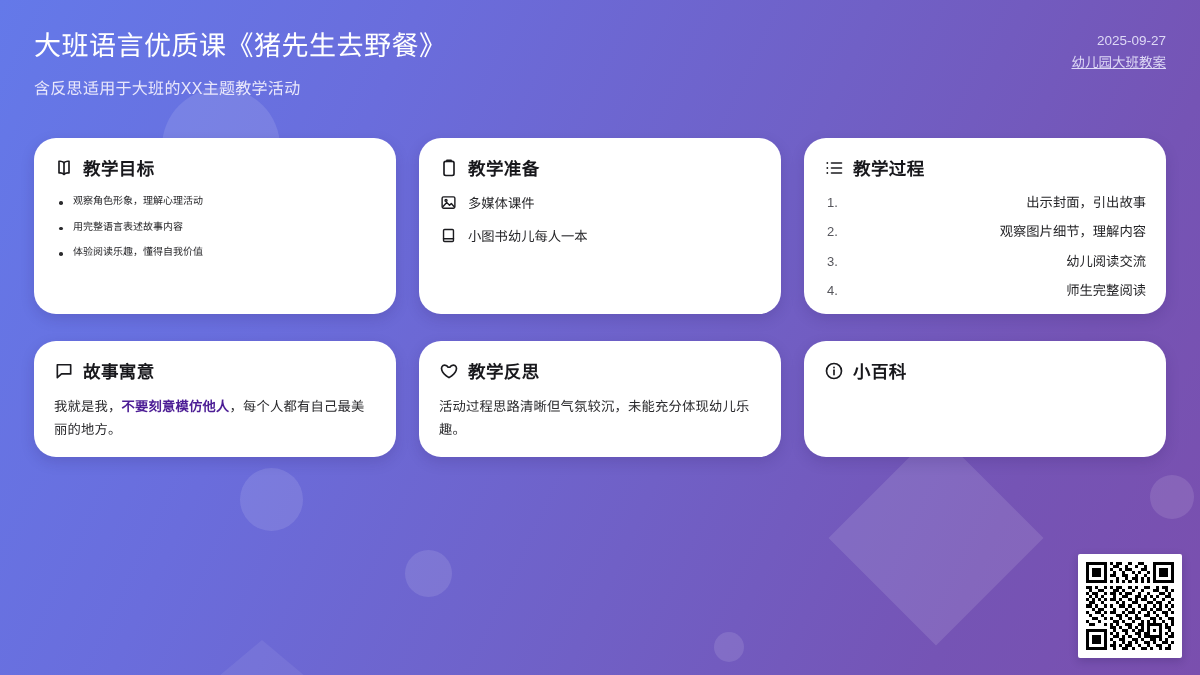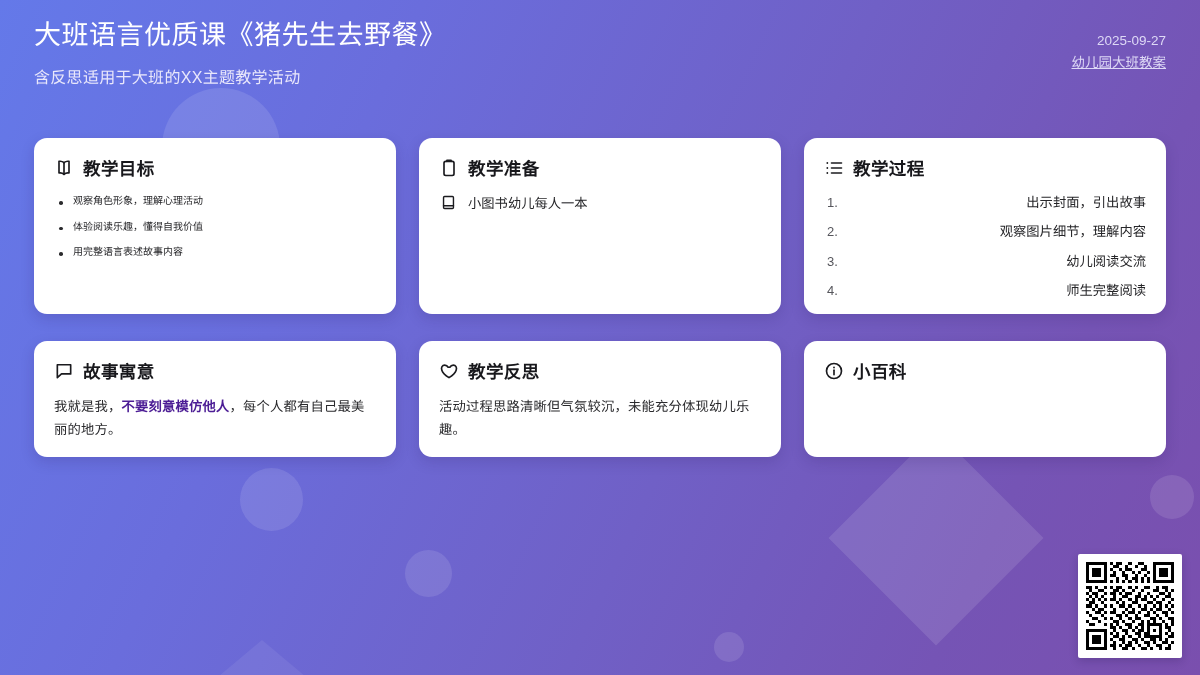--- a/index.html
+++ b/index.html
@@ -29,21 +29,21 @@
     transform:rotate(45deg);
   }
   .tri{
     left:200px;top:640px;width:0;height:0;
     border-left:62px solid transparent;border-right:62px solid transparent;
     border-bottom:52px solid rgba(255,255,255,0.07);
   }
   
   .header{
     position:absolute;left:0;top:0;width:1108px;height:118px;
-    padding:18px 34px 0 34px;
+    padding:29px 34px 0 34px;
   }
   .title{
     color:#ffffff;font-size:27px;font-weight:400;letter-spacing:.5px;
     line-height:1.3;
   }
   .subtitle{
     color:#e9e7fb;font-size:16px;font-weight:400;margin-top:11px;
     letter-spacing:.3px;
   }
   .meta{
@@ -55,21 +55,21 @@
   
   .grid{
     position:absolute;left:34px;top:138px;
     width:1132px;
     display:grid;
     grid-template-columns:repeat(3,1fr);
     grid-template-rows:176px 116px;
     column-gap:23px;row-gap:27px;
   }
   .card{
-    background:#ffffff;border-radius:13px;
+    background:#ffffff;border-radius:22px;
     padding:17px 20px 31px 20px;
     box-shadow:0 5px 14px rgba(40,26,90,0.17);
     overflow:hidden;
   }
   .card-head{display:flex;align-items:center;gap:9px;margin-bottom:13px;}
   .card-head .ico{width:20px;height:20px;flex:0 0 20px;display:block;color:#1b1b1f;}
   .card-head .ico svg{display:block;width:20px;height:20px;}
   .card-title{font-size:17.5px;color:#18181c;font-weight:700;letter-spacing:.4px;}
   
   ul.bullets{list-style:none;margin:2px 0 0 2px;}
@@ -139,36 +139,46 @@
           <svg viewBox="0 0 24 24" fill="none" stroke="currentColor" stroke-width="2" stroke-linecap="round" stroke-linejoin="round">
             <path d="M12 5.5C10.5 4.2 8.3 3.7 6 4v14c2.3-.3 4.5.2 6 1.5"></path>
             <path d="M12 5.5C13.5 4.2 15.7 3.7 18 4v14c-2.3-.3-4.5.2-6 1.5"></path>
             <line x1="12" y1="5.5" x2="12" y2="19.5"></line>
           </svg>
         </span>
         <span class="card-title">教学目标</span>
       </div>
       <ul class="bullets">
         <li>观察角色形象，理解心理活动</li>
+        <li>用完整语言表述故事内容</li>
         <li>体验阅读乐趣，懂得自我价值</li>
-        <li>用完整语言表述故事内容</li>
       </ul>
     </div>
 
     <div class="card">
       <div class="card-head">
         <span class="ico">
           <svg viewBox="0 0 24 24" fill="none" stroke="currentColor" stroke-width="2" stroke-linecap="round" stroke-linejoin="round">
             <rect x="6" y="4" width="12" height="17" rx="2"></rect>
             <path d="M9.5 4V2.8h5V4"></path>
           </svg>
         </span>
         <span class="card-title">教学准备</span>
       </div>
       <ul class="prep">
+        <li>
+          <span class="pico">
+            <svg viewBox="0 0 24 24" fill="none" stroke="currentColor" stroke-width="2" stroke-linecap="round" stroke-linejoin="round">
+              <rect x="3" y="4" width="18" height="16" rx="2"></rect>
+              <circle cx="8.5" cy="9" r="1.4"></circle>
+              <path d="M4 18l5.5-6 4 4 2.5-2.5L20 18"></path>
+            </svg>
+          </span>
+          <span class="ptxt">多媒体课件</span>
+        </li>
         <li>
           <span class="pico">
             <svg viewBox="0 0 24 24" fill="none" stroke="currentColor" stroke-width="2" stroke-linecap="round" stroke-linejoin="round">
               <rect x="5" y="3.5" width="14" height="17" rx="1.5"></rect>
               <line x1="5" y1="16.5" x2="19" y2="16.5"></line>
             </svg>
           </span>
           <span class="ptxt">小图书幼儿每人一本</span>
         </li>
       </ul>

